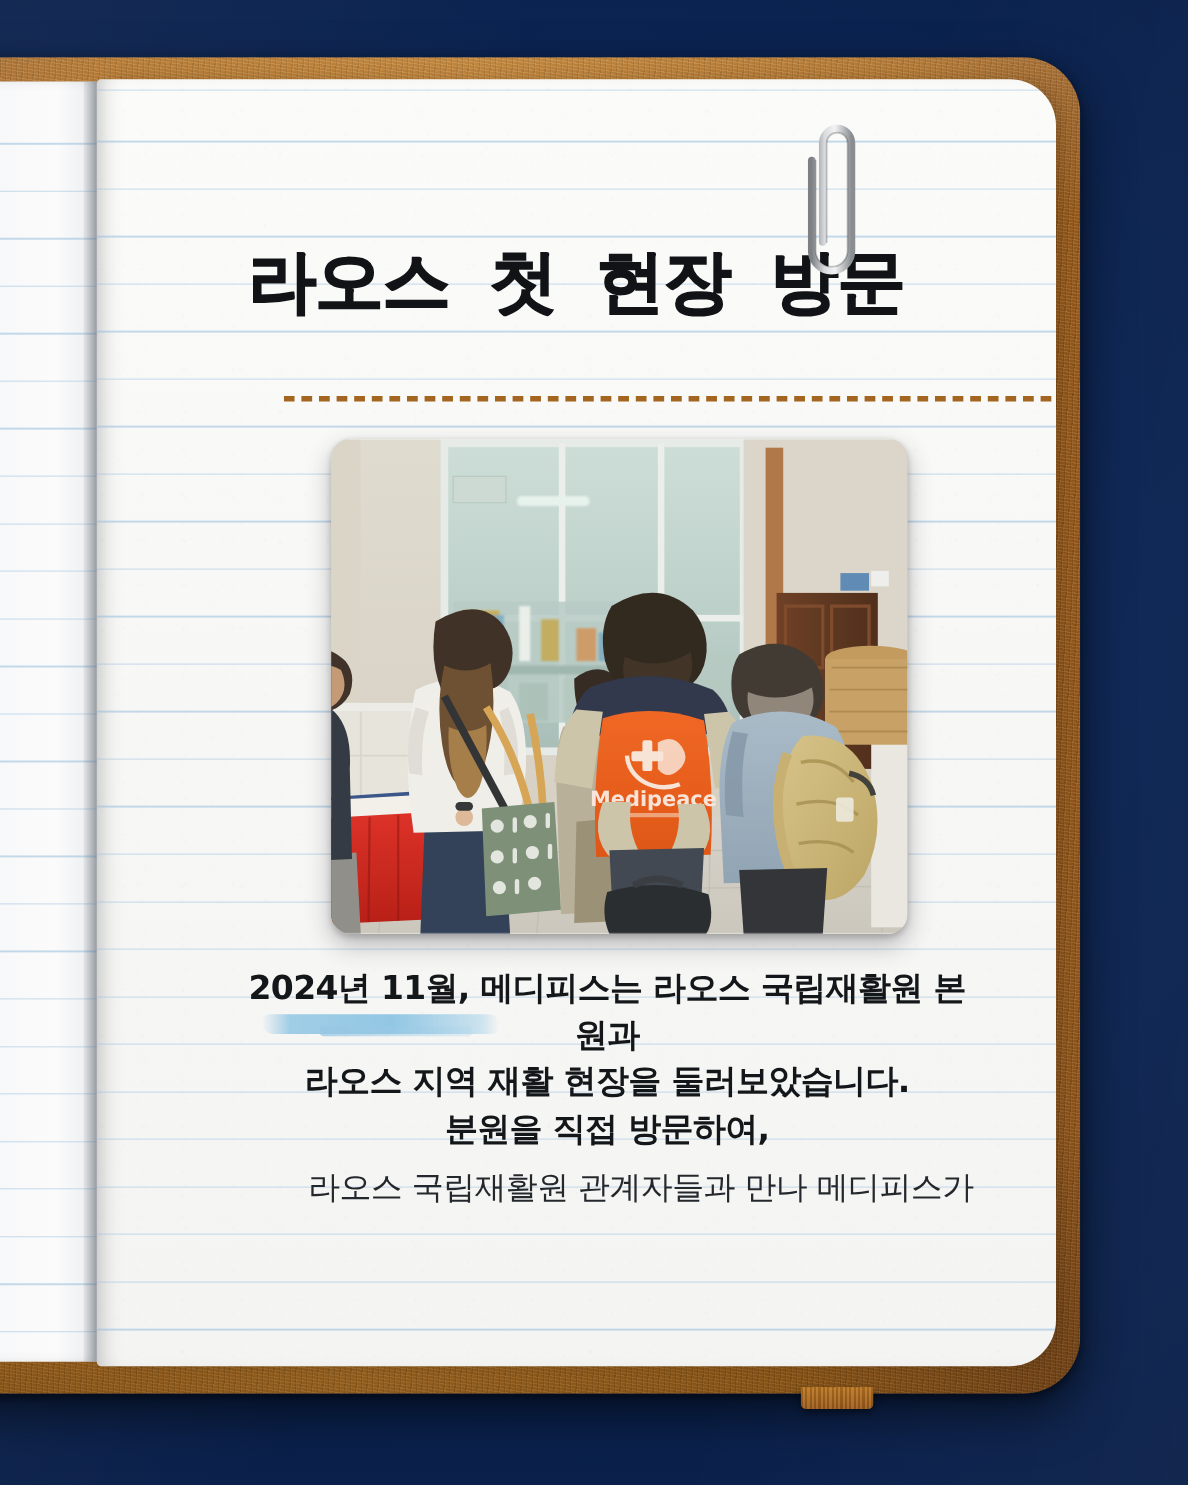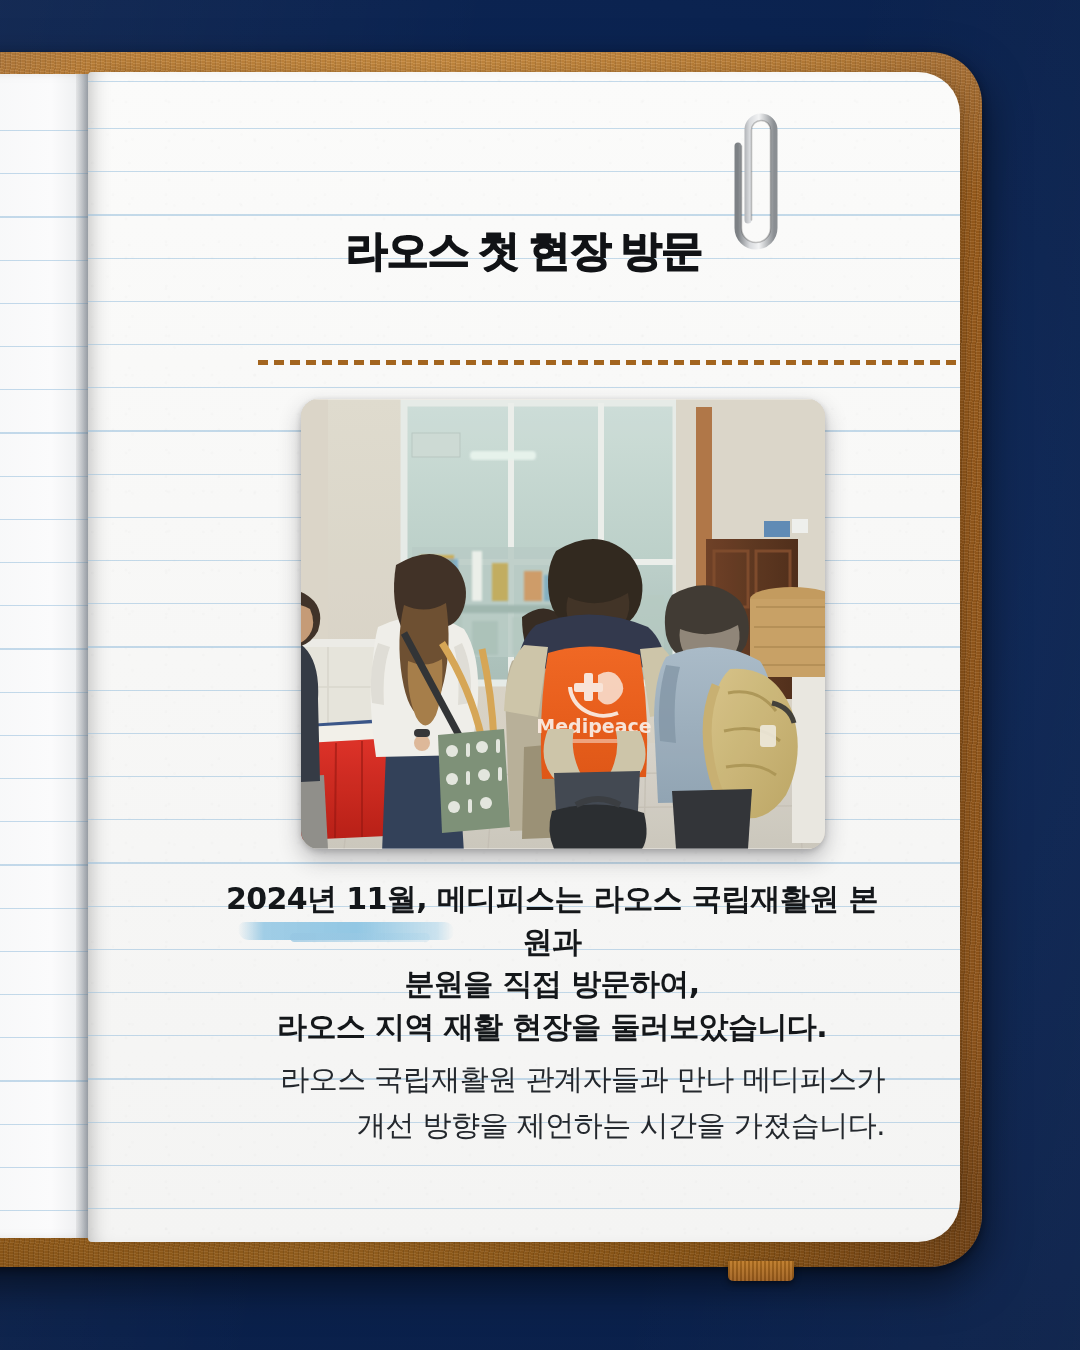--- a/index.html
+++ b/index.html
@@ -97,23 +97,23 @@
   }
 
   
   #paperclip{position:absolute;left:846px;top:44px;width:70px;height:160px;}
 
   
   .content{position:absolute;left:0;right:0;top:0;bottom:0;}
 
   .title{
     position:absolute;left:0;right:0;top:158px;text-align:center;
-    font-size:42px;line-height:1;letter-spacing:-1px;color:#111316;
+    font-size:62px;line-height:1;letter-spacing:-1px;color:#111316;
     font-weight:900;
-    font-family:Liberation Serif, serif;
+    font-family:Liberation Mono, monospace;
     -webkit-text-stroke:1.4px #111316;
   }
 
   .divider{
     position:absolute;left:170px;width:730px;top:288px;height:5px;
     background-image:linear-gradient(90deg,#a3651f 0 10px, rgba(0,0,0,0) 10px 16px);
     background-size:16px 5px;background-repeat:repeat-x;
   }
 
   
@@ -422,27 +422,26 @@
 
             <rect x="0" y="0" width="654" height="450" fill="#c2b6a0" opacity=".06"></rect>
             <rect x="0" y="0" width="654" height="450" fill="none" stroke="rgba(255,255,255,.35)" stroke-width="2"></rect>
           </svg>
         </div>
 
         <div class="hl-mark"></div>
 
         <div class="lede">
           <span class="line">2024년 11월, 메디피스는 라오스 국립재활원 본원과</span>
+          <span class="line">라오스 지역 재활 현장을 둘러보았습니다.</span>
           <span class="line">분원을 직접 방문하여,</span>
-          <span class="line">라오스 지역 재활 현장을 둘러보았습니다.</span>
         </div>
 
         <div class="body">
           <span class="line">라오스 국립재활원 관계자들과 만나 메디피스가</span>
-          <span class="line">개선 방향을 제언하는 시간을 가졌습니다.</span>
         </div>
 
       </div>
     </div>
 
     <div id="paperclip">
       <svg viewBox="0 0 70 160" width="70" height="160">
         <defs>
           <linearGradient id="clipG" x1="0" y1="0" x2="1" y2="0">
             <stop offset="0" stop-color="#7d8185"></stop>

